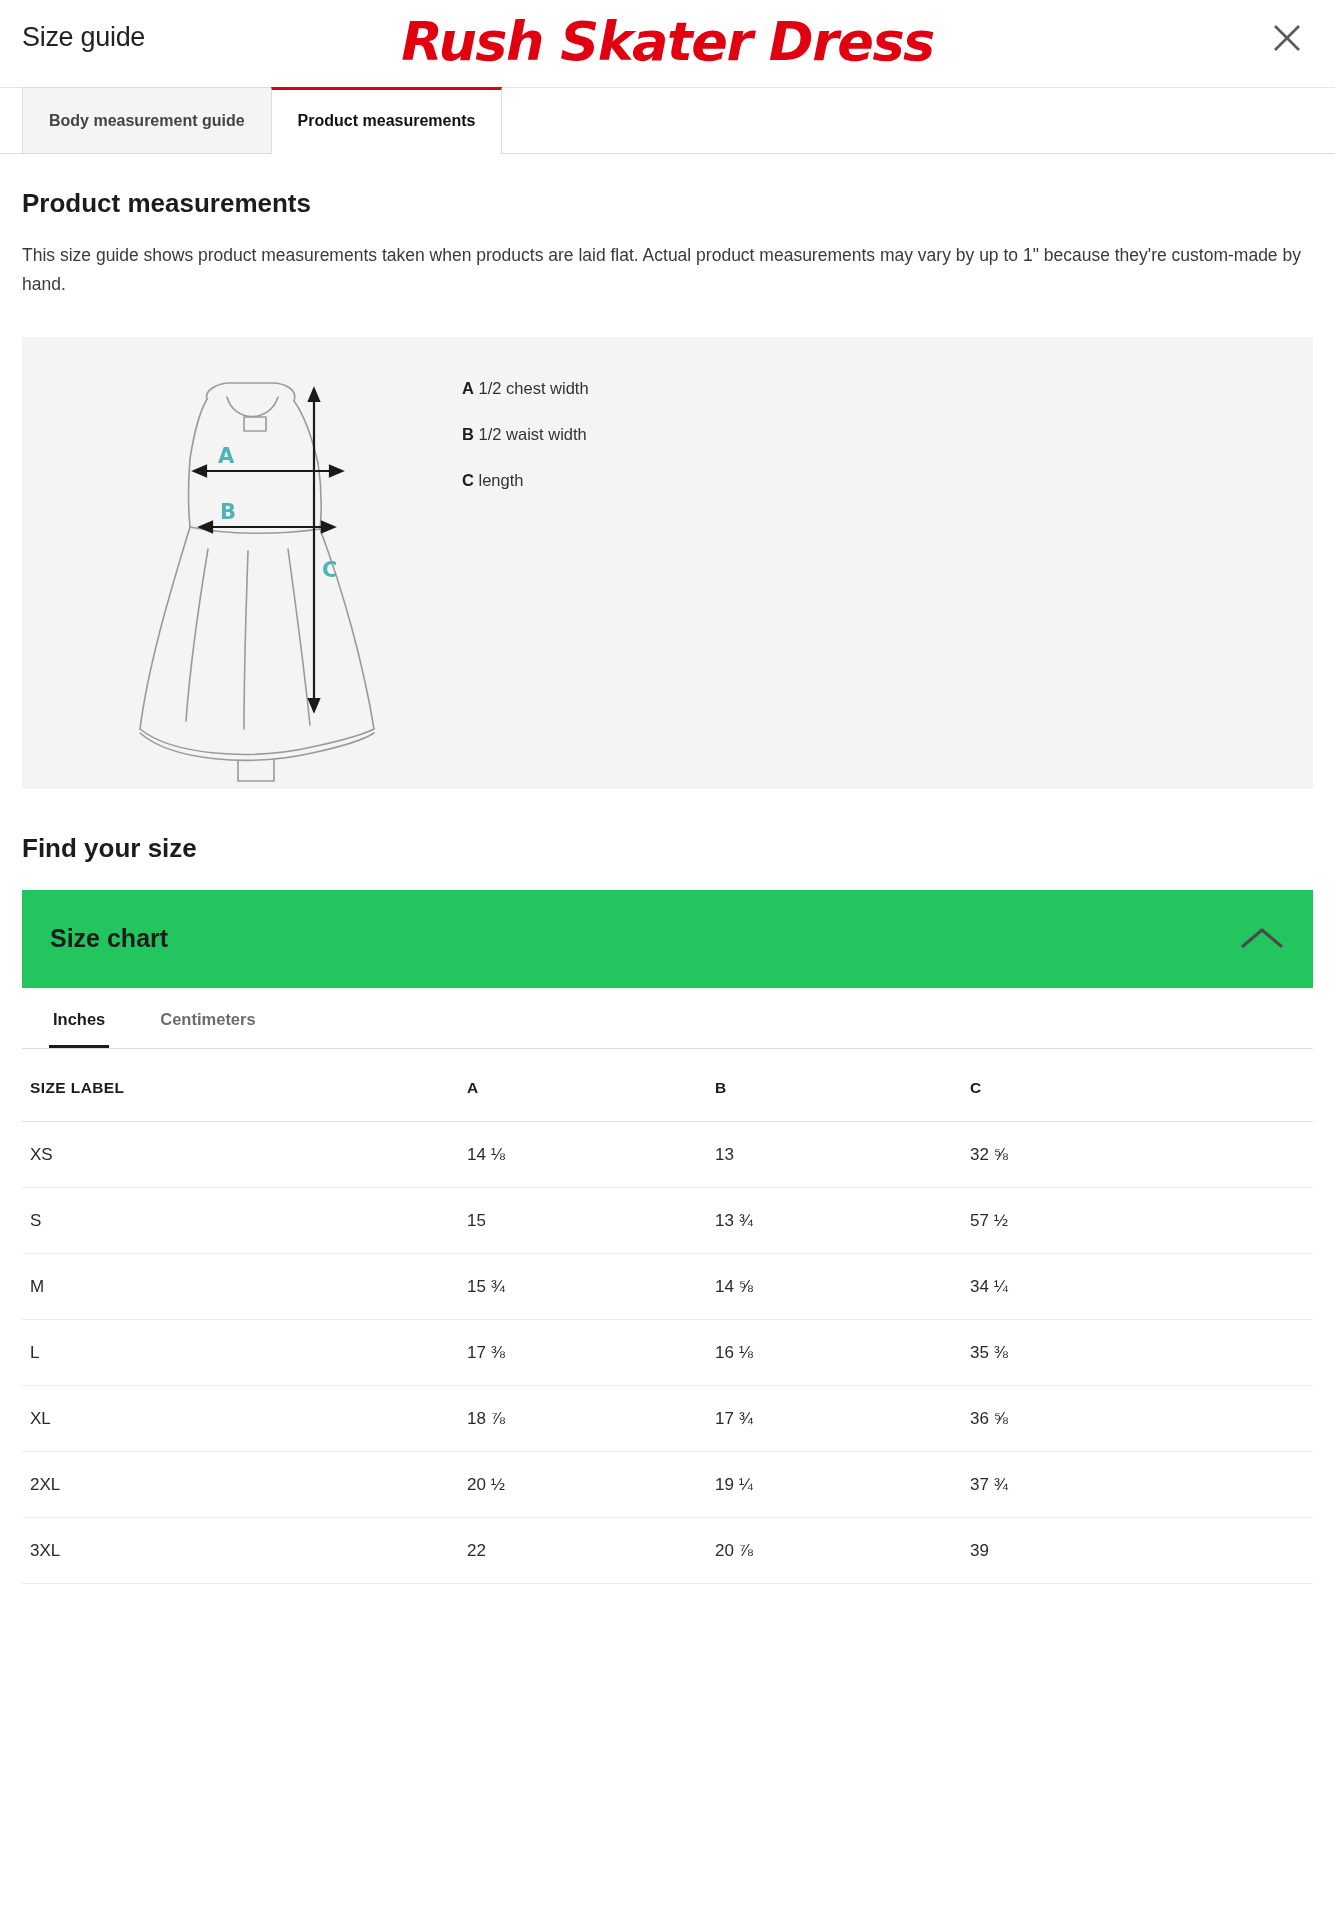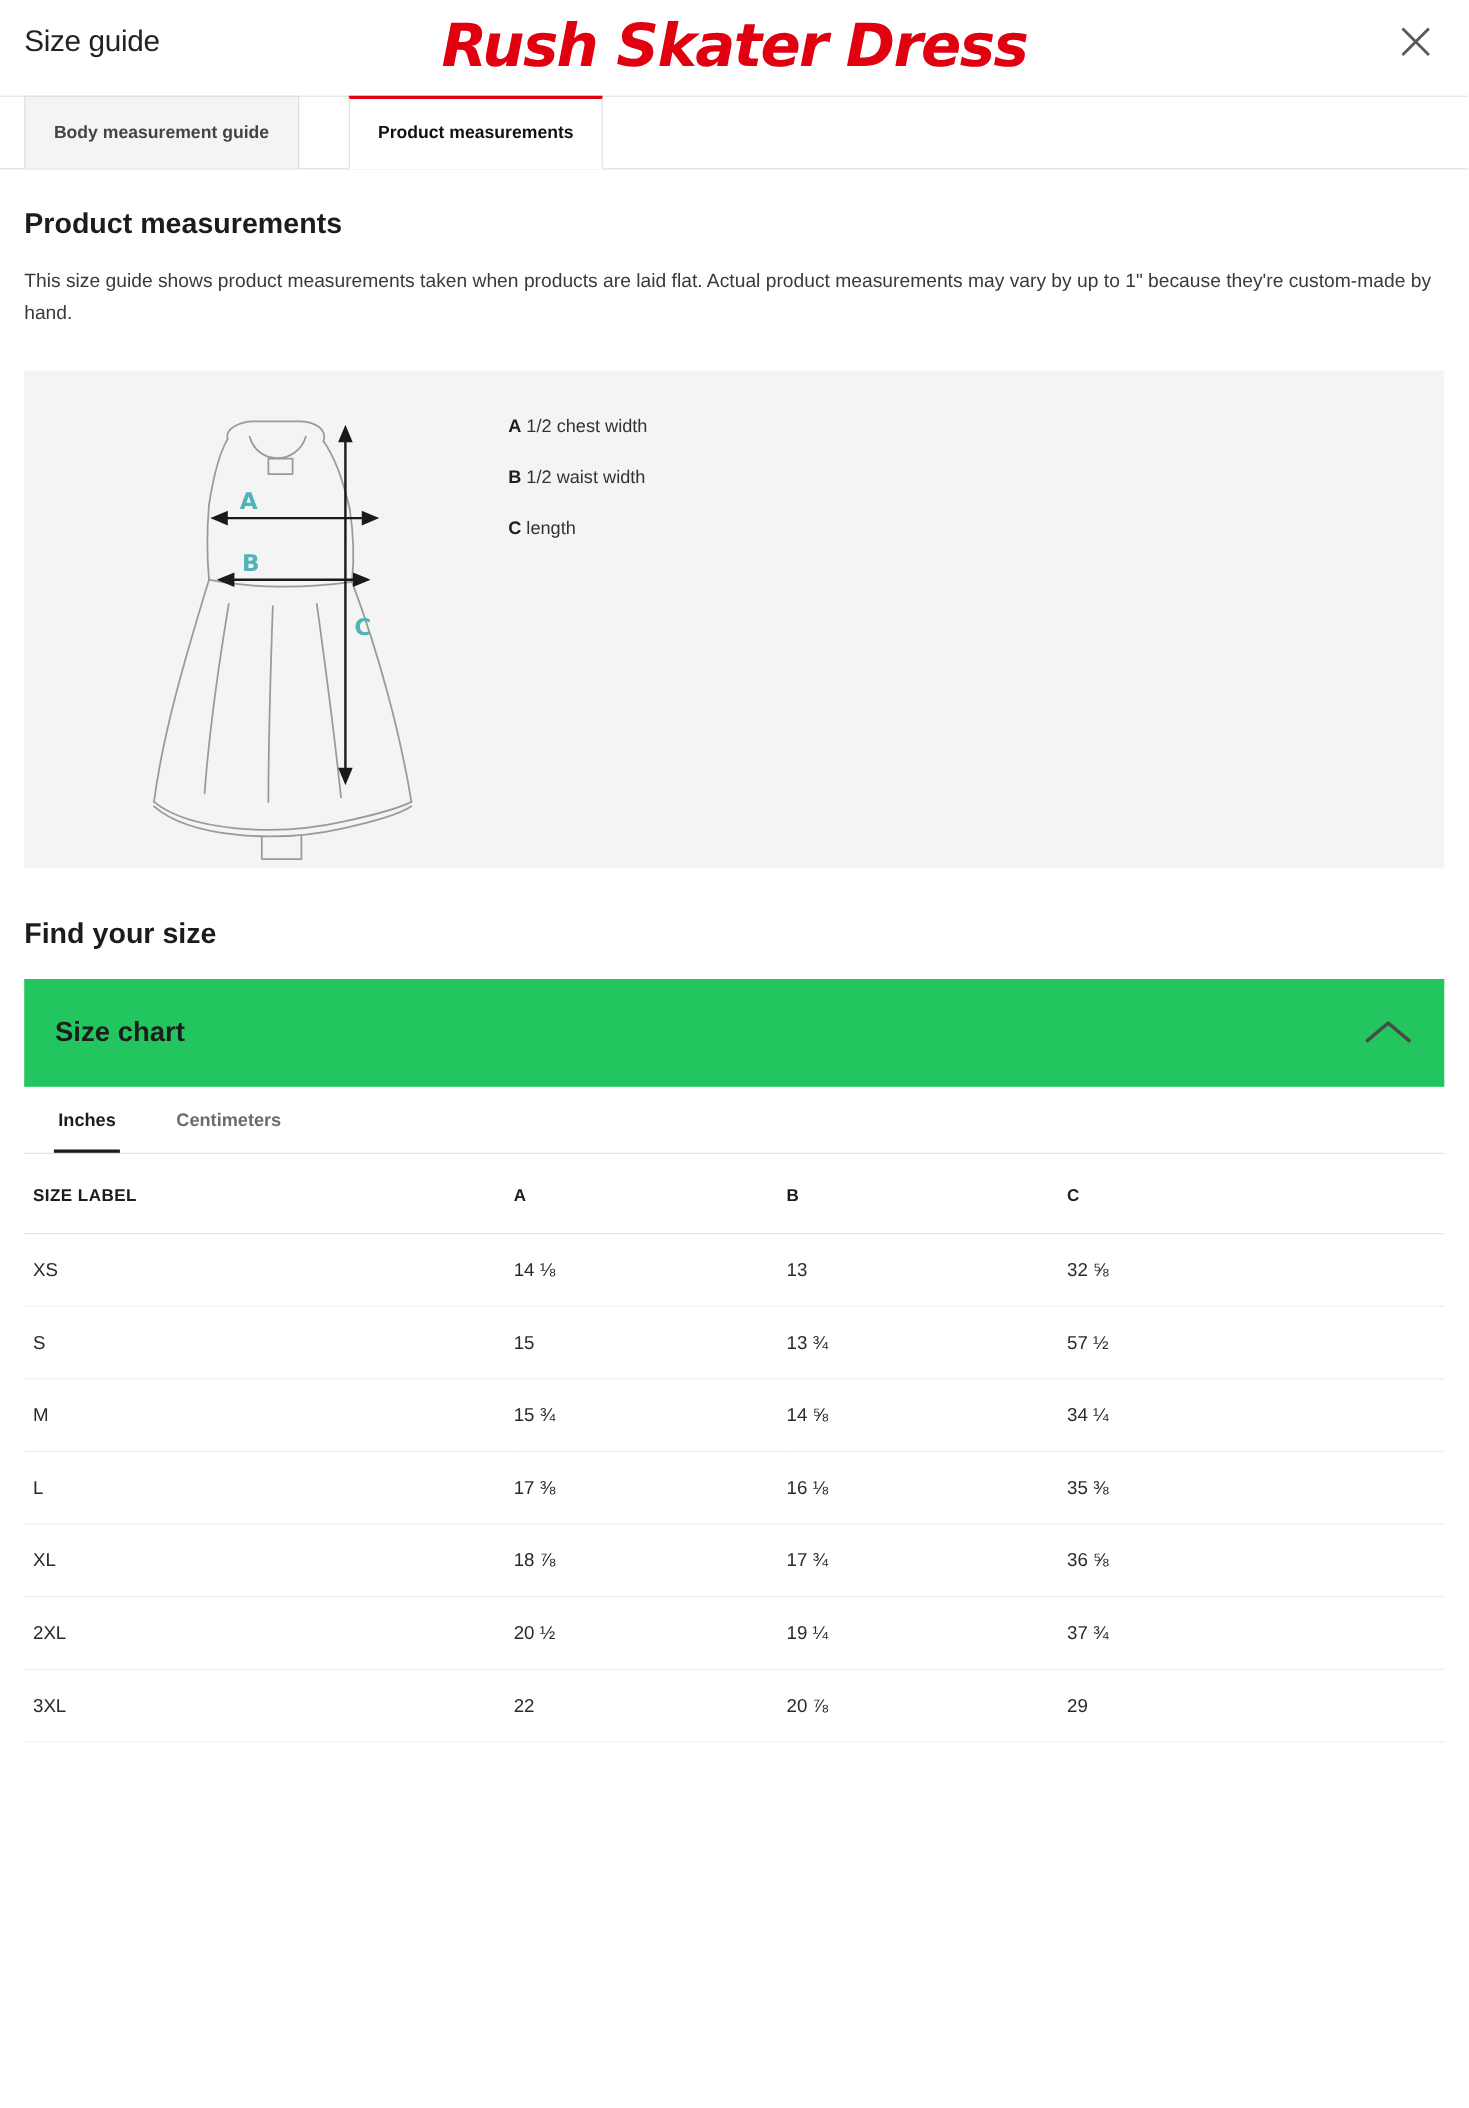--- a/index.html
+++ b/index.html
@@ -62,21 +62,20 @@
   }
   .close-btn svg { display: block; }
 
   
   .tabs {
     display: flex;
     align-items: flex-end;
     border-bottom: 1px solid #dcdcdc;
     padding-left: 22px;
     height: 66px;
-    gap: 46px;
   }
   .tab {
     font-size: 16px;
     font-weight: bold;
     color: #444444;
     padding: 18px 26px;
     height: 66px;
     line-height: 30px;
     cursor: pointer;
     background: #f4f4f4;
@@ -362,20 +361,20 @@
         <tr>
           <td>2XL</td>
           <td>20 ½</td>
           <td>19 ¼</td>
           <td>37 ¾</td>
         </tr>
         <tr>
           <td>3XL</td>
           <td>22</td>
           <td>20 ⅞</td>
-          <td>29</td>
+          <td>39</td>
         </tr>
       </tbody>
     </table>
 
     <div class="bottom-pad"></div>
   </div>
 </div>
 
 </body></html>

